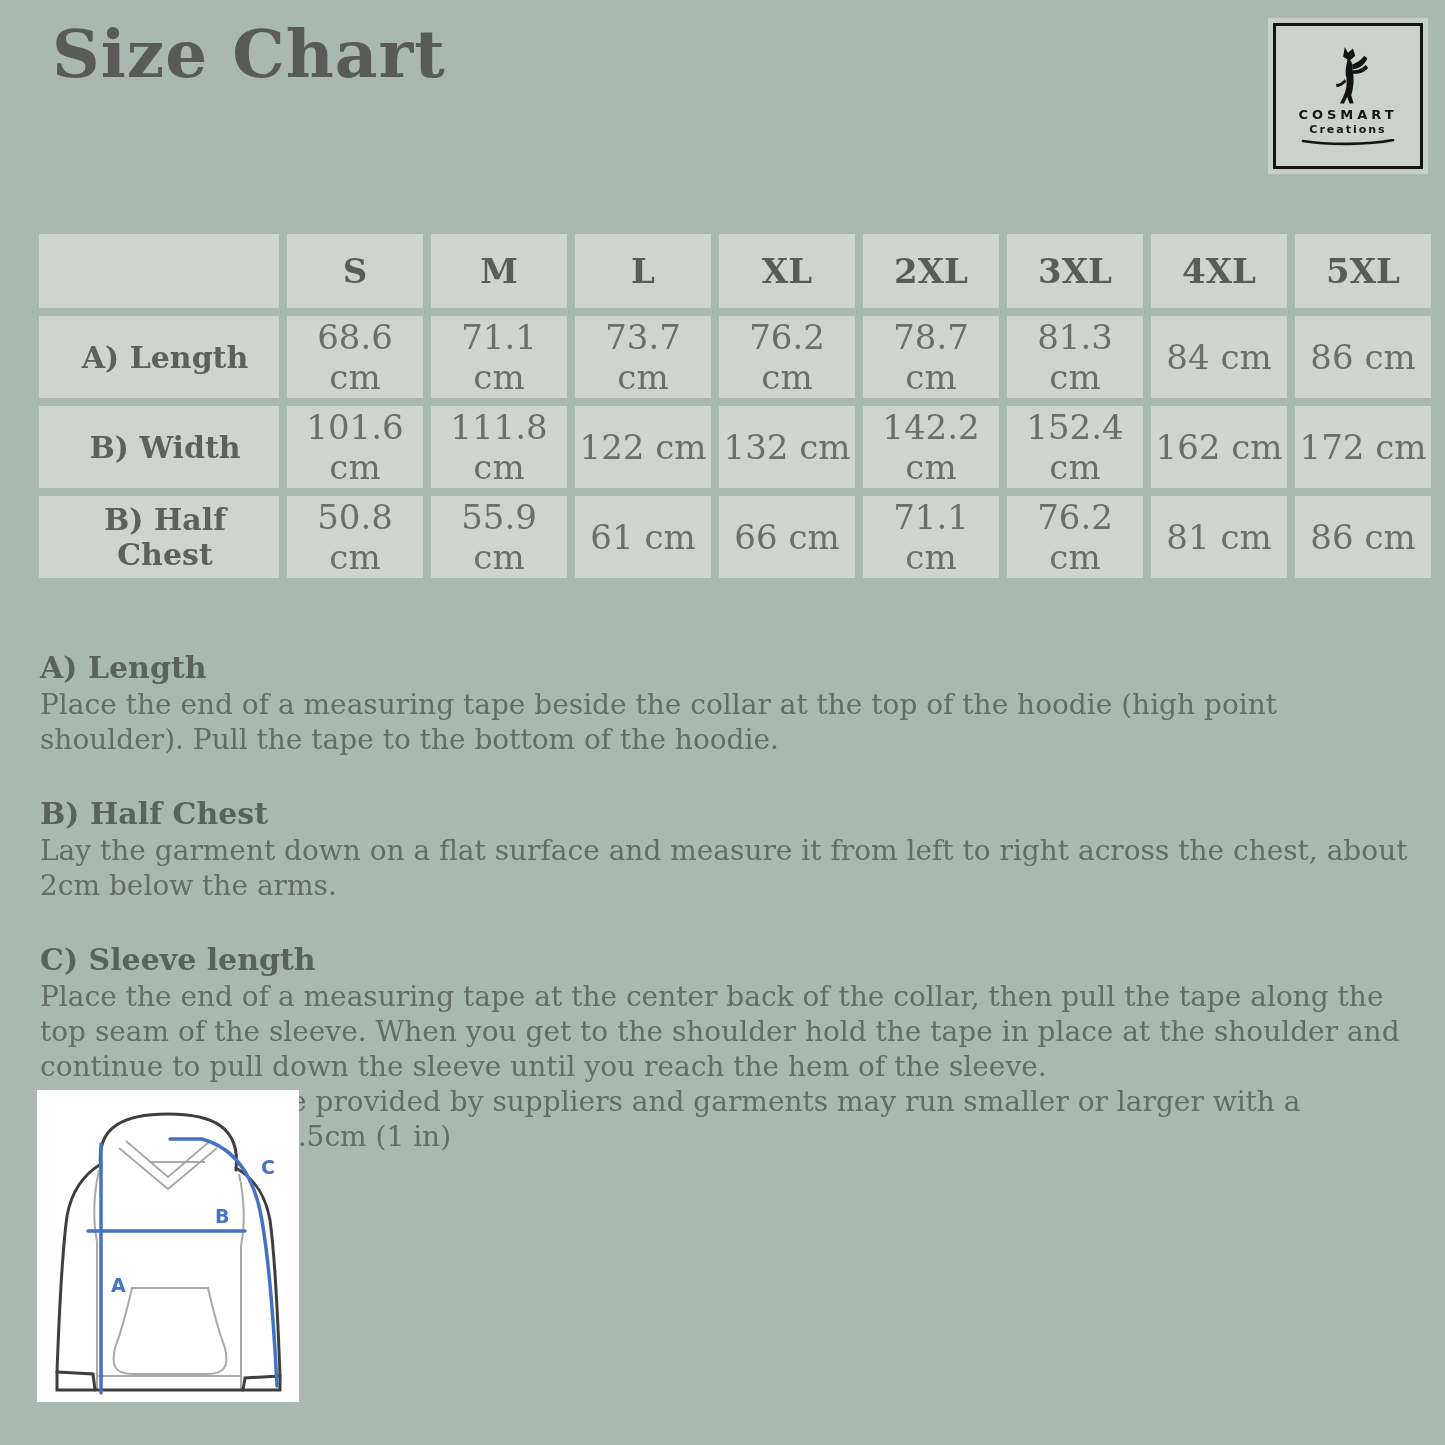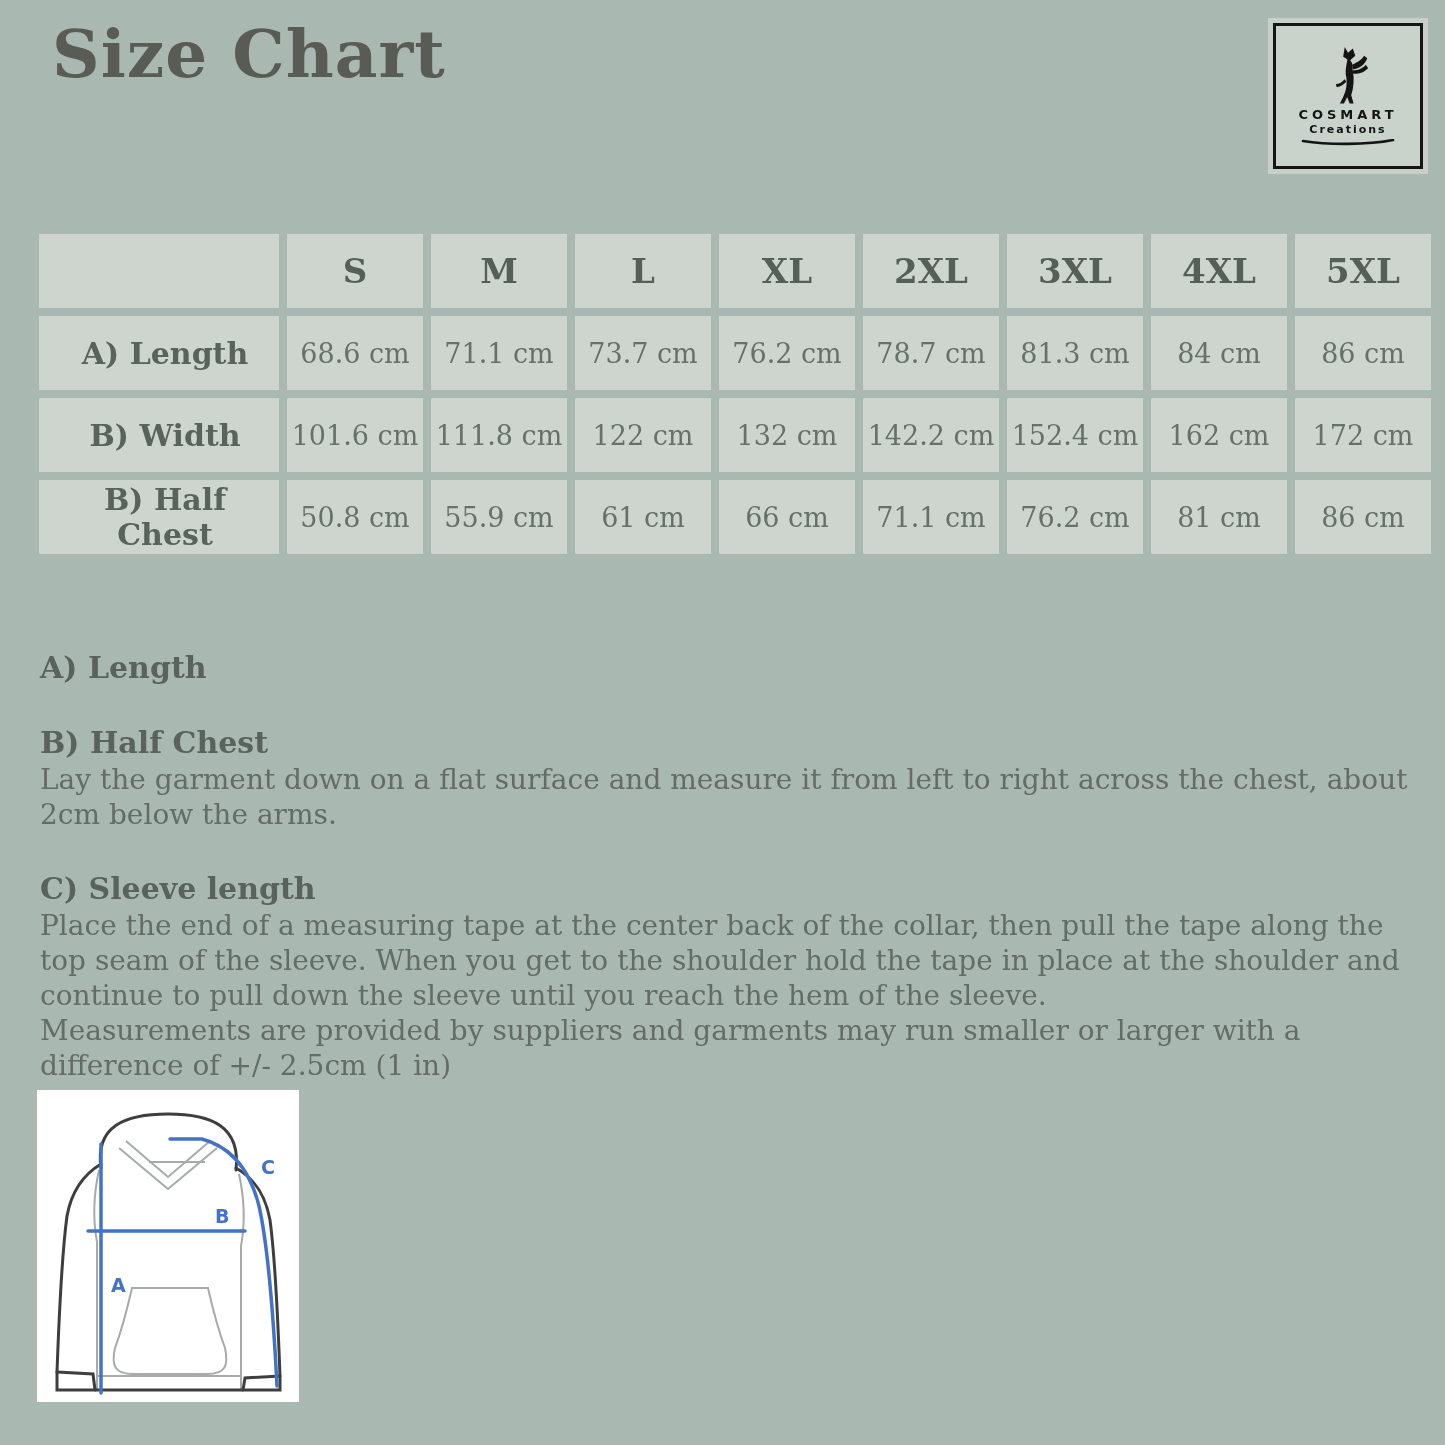--- a/index.html
+++ b/index.html
@@ -46,21 +46,21 @@
     background: #cdd5ce;
     height: 72px;
     text-align: center; vertical-align: middle;
   }
   td.corner { width: 226px; }
   th.size-col { width: 134px; font-size: 34px; font-weight: bold; color: #565f57; }
   td.row-label {
     width: 226px; text-align: left; padding-left: 13px;
     font-size: 30px; font-weight: bold; color: #59625b;
   }
-  td.val { font-size: 27px; color: #677069; }
+  td.val { font-size: 34px; color: #677069; }
 
   
   .sections {
     position: absolute; left: 40px; top: 650px; width: 1372px;
     color: #636c65; font-size: 28px; line-height: 35px;
   }
   .sections h3 {
     margin: 0 0 1px 0; font-size: 30px; line-height: 36px;
     color: #59625b; font-weight: bold;
   }
@@ -143,20 +143,21 @@
       <td class="val">71.1 cm</td>
       <td class="val">76.2 cm</td>
       <td class="val">81 cm</td>
       <td class="val">86 cm</td>
     </tr>
   </tbody>
     </table>
 
   <div class="sections">
     <h3>A) Length</h3>
+    <p>Place the end of a measuring tape beside the collar at the top of the hoodie (high point shoulder). Pull the tape to the bottom of the hoodie.</p>
 
     <h3 class="spaced">B) Half Chest</h3>
     <p>Lay the garment down on a flat surface and measure it from left to right across the chest, about 2cm below the arms.</p>
 
     <h3 class="spaced">C) Sleeve length</h3>
     <p>Place the end of a measuring tape at the center back of the collar, then pull the tape along the top seam of the sleeve. When you get to the shoulder hold the tape in place at the shoulder and continue to pull down the sleeve until you reach the hem of the sleeve.</p>
     <p>Measurements are provided by suppliers and garments may run smaller or larger with a difference of +/- 2.5cm (1 in)</p>
   </div>
 
   <div class="diagram">

